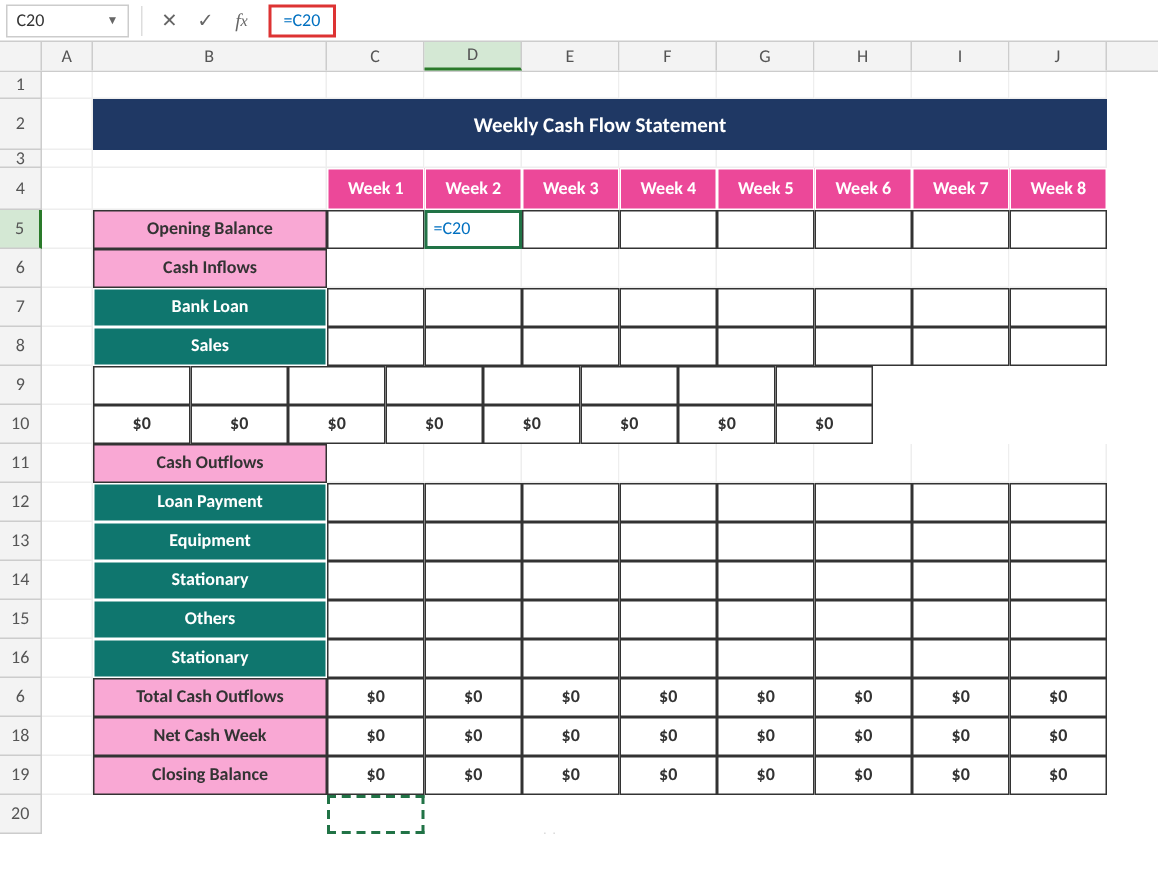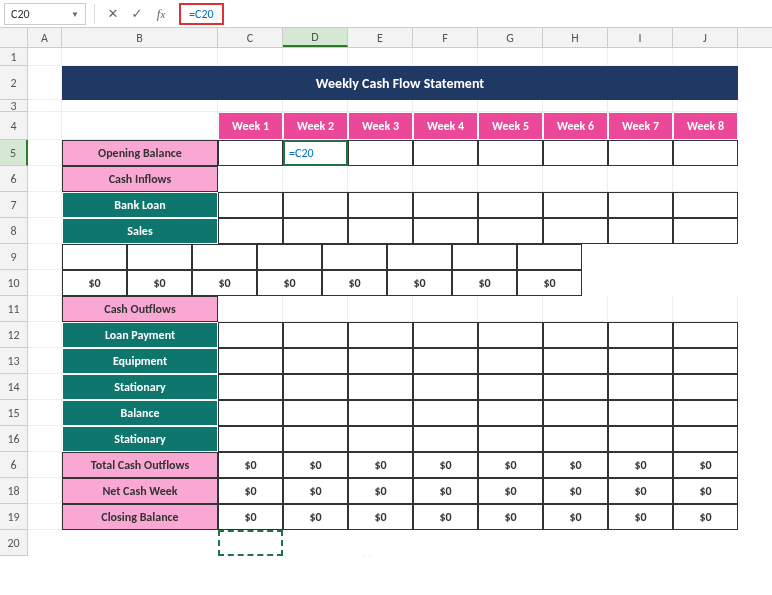--- a/index.html
+++ b/index.html
@@ -292,21 +292,21 @@
           <div class="cell col-data data-cell"></div>
           <div class="cell col-data data-cell"></div>
           <div class="cell col-data data-cell"></div>
           <div class="cell col-data data-cell"></div>
           <div class="cell col-data data-cell"></div>
           <div class="cell col-data data-cell"></div>
           <div class="cell col-data data-cell"></div>
         </div>
       <div class="row">
           <div class="cell col-A"></div>
-          <div class="cell col-B blue-cat">Balance</div>
+          <div class="cell col-B blue-cat">Others</div>
           <div class="cell col-data data-cell"></div>
           <div class="cell col-data data-cell"></div>
           <div class="cell col-data data-cell"></div>
           <div class="cell col-data data-cell"></div>
           <div class="cell col-data data-cell"></div>
           <div class="cell col-data data-cell"></div>
           <div class="cell col-data data-cell"></div>
           <div class="cell col-data data-cell"></div>
         </div>
       <div class="row">

